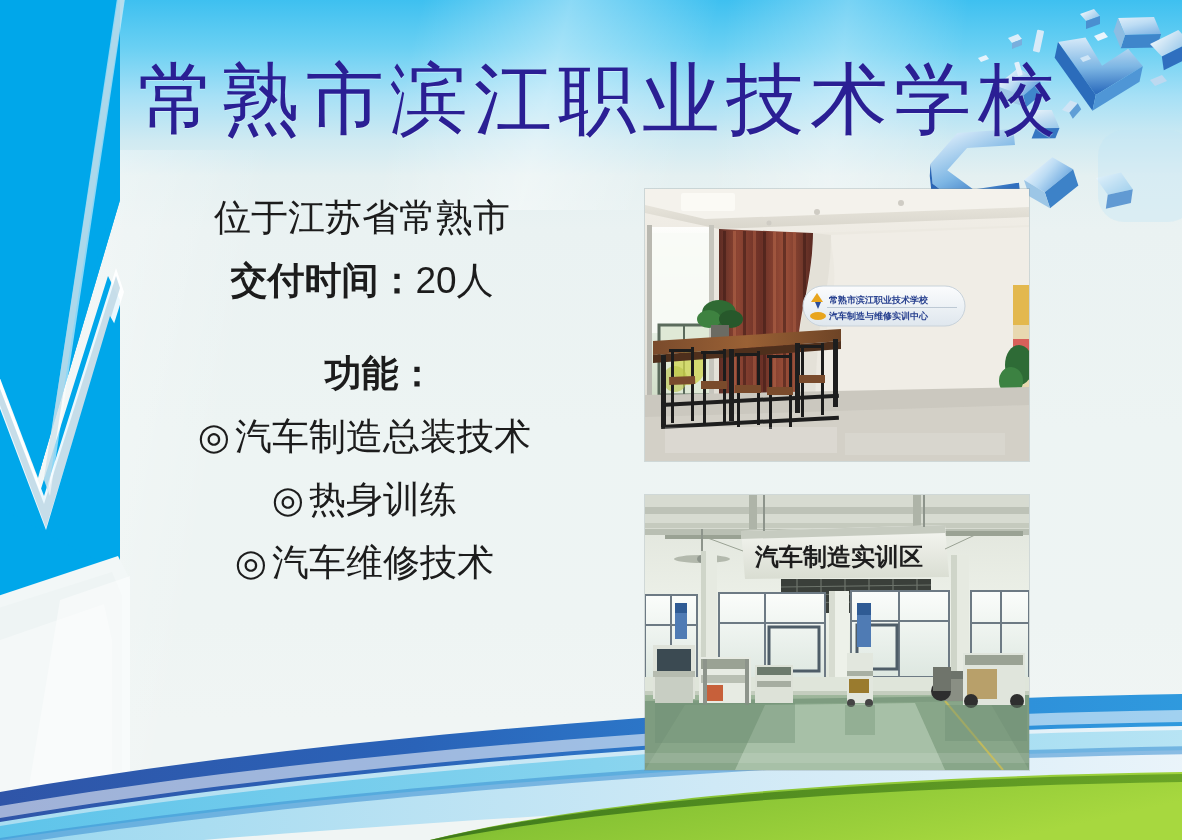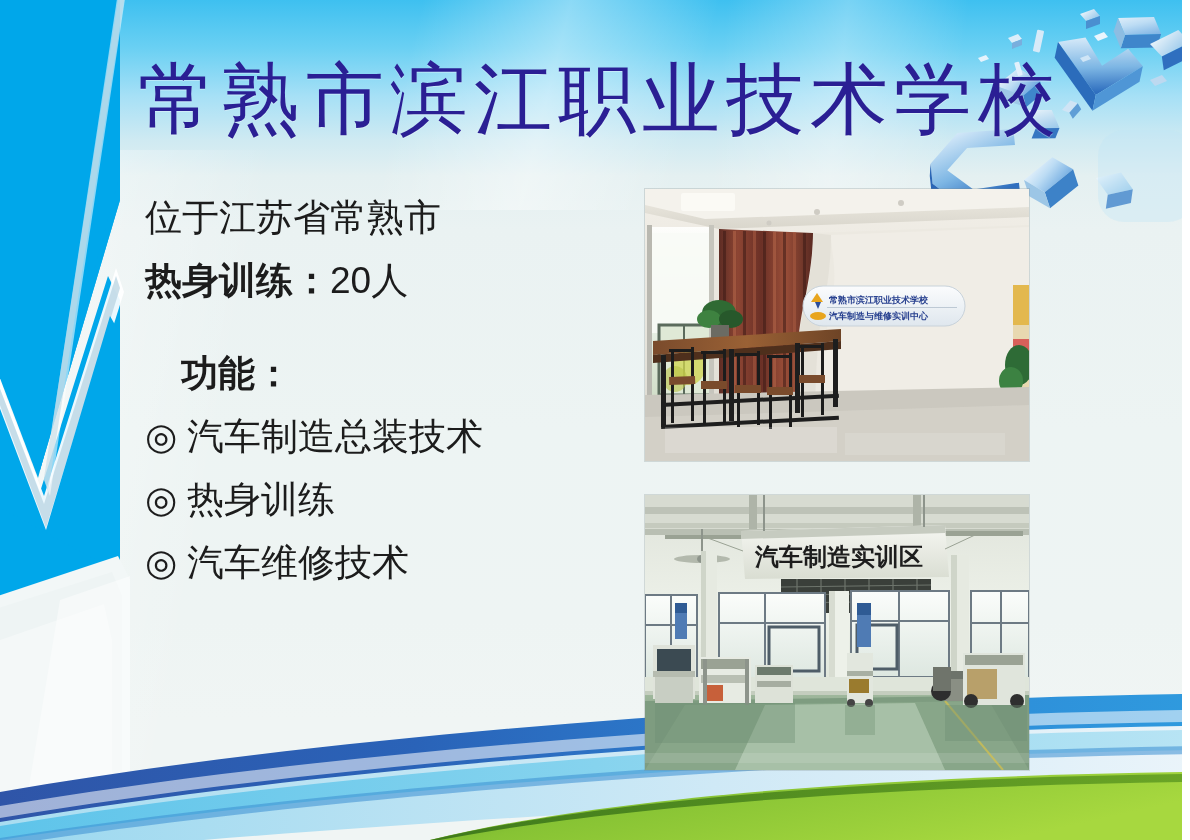--- a/index.html
+++ b/index.html
@@ -73,23 +73,24 @@
     letter-spacing: 6px;
     color: #2a1f94;
     white-space: nowrap;
     font-weight: 400;
     text-shadow: 0 1px 0 rgba(255,255,255,0.35);
   }
 
   
   .text-col {
     position: absolute;
-    left: 145px;
+    left: 127px;
     top: 186px;
     width: 470px;
+    text-align: center;
   }
   .line {
     color: #1c1c1c;
     font-size: 37px;
     line-height: 63px;
     white-space: nowrap;
   }
   .line .lbl { font-weight: bold; }
   .line .val { font-weight: normal; }
   .line.plain { font-weight: normal; }
@@ -282,21 +283,21 @@
 
   <div class="title">常熟市滨江职业技术学校</div>
 
   <div class="text-col">
 
     <div class="line plain">位于江苏省常熟市</div>
 
 
 
     <div class="line">
-      <span class="lbl">热身训练：</span><span class="val">20人</span>
+      <span class="lbl">交付时间：</span><span class="val">20人</span>
     </div>
 
     <div class="func-head">功能：</div>
 
     <div class="bullet-line">
       <span class="bullet-mark">◎</span><span>汽车制造总装技术</span>
     </div>
     <div class="bullet-line">
       <span class="bullet-mark">◎</span><span>热身训练</span>
     </div>

